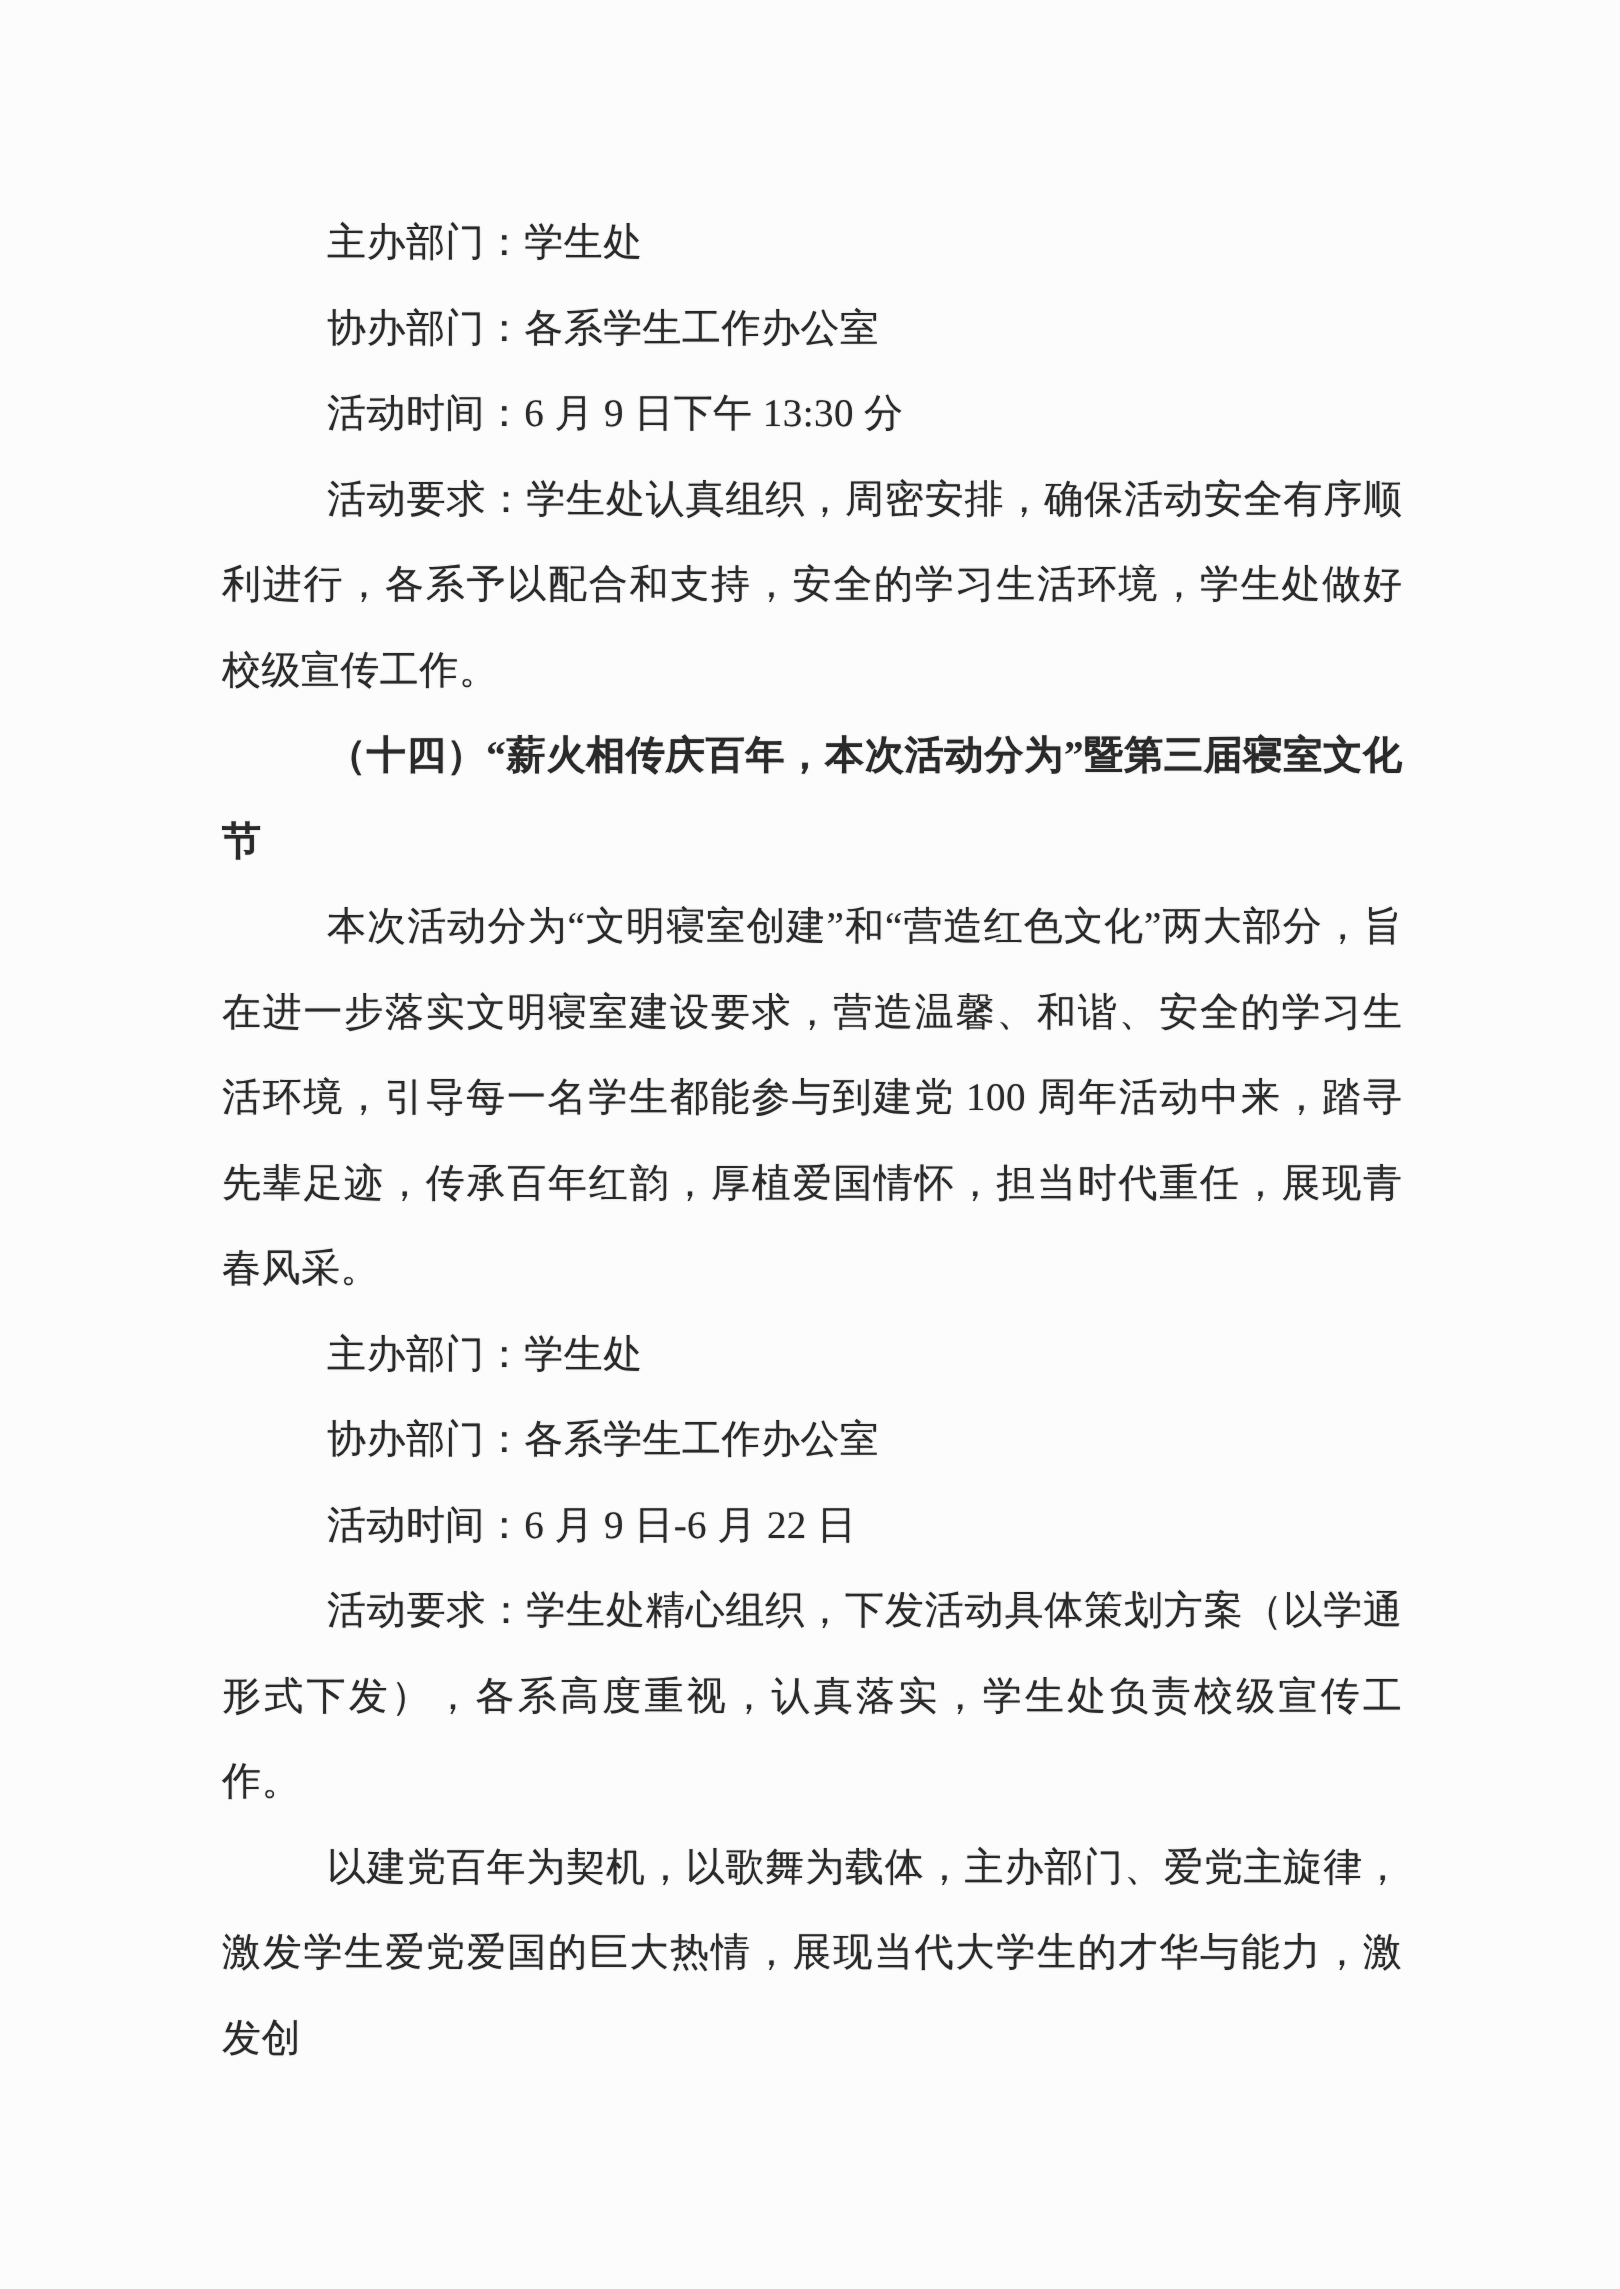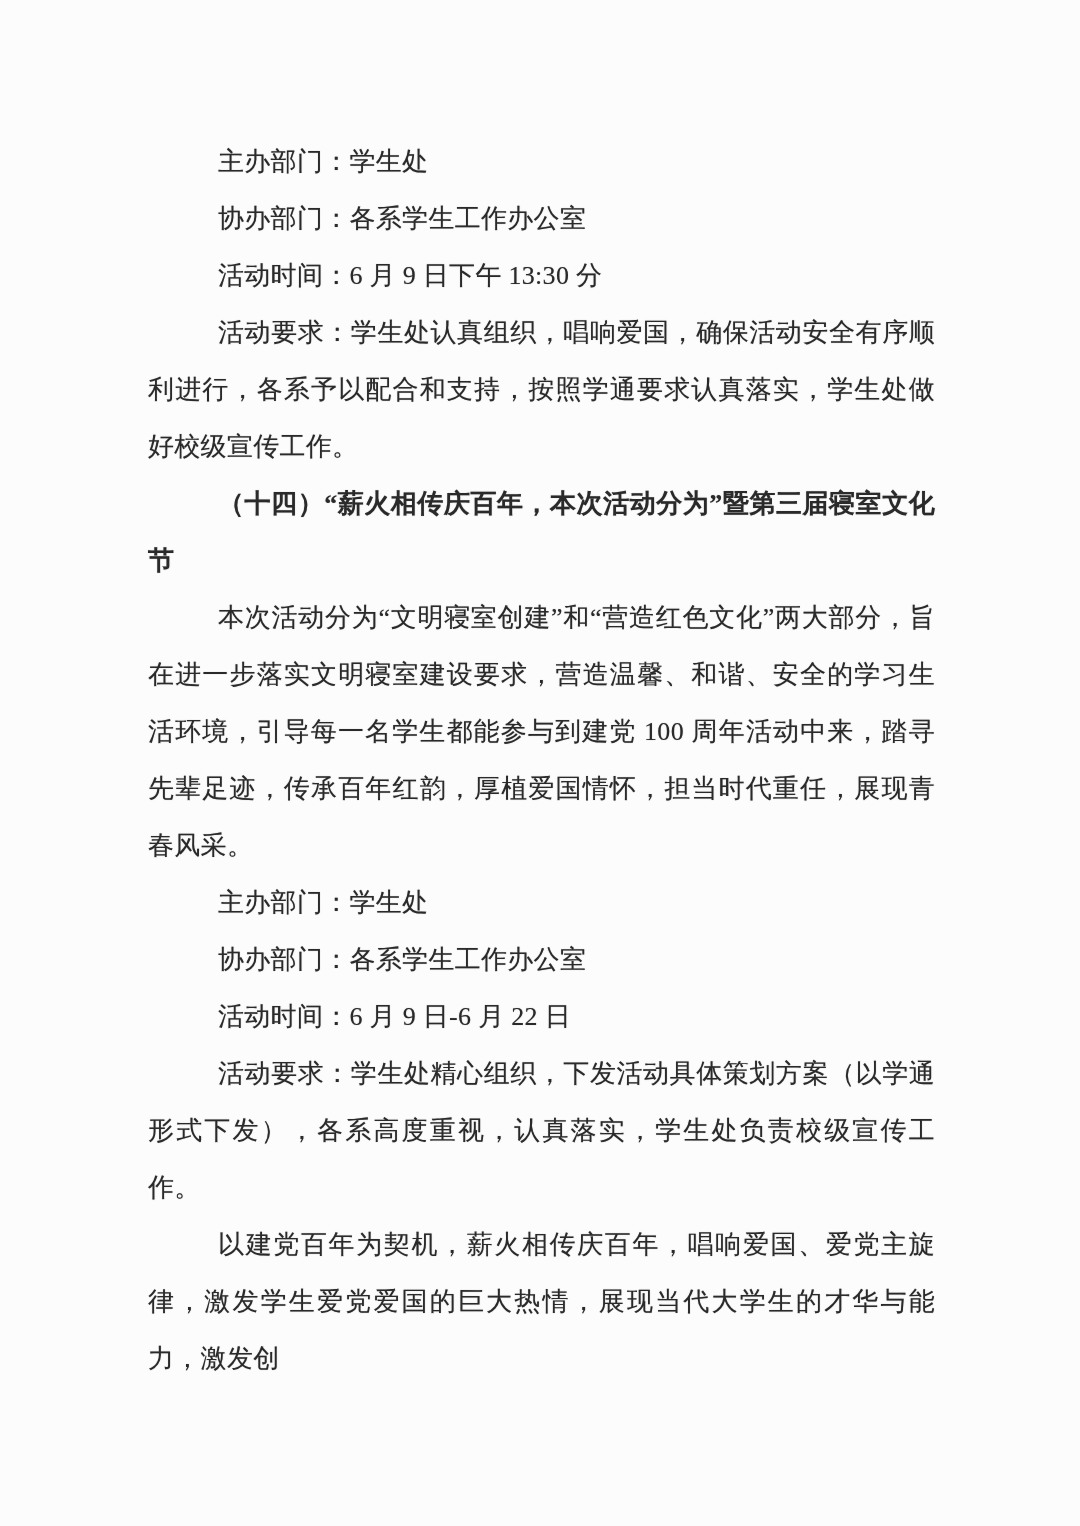--- a/index.html
+++ b/index.html
@@ -41,22 +41,22 @@
   }
 </style>
 </head>
 <body>
 
 <div class="page">
   <div class="doc">
     <p class="block">主办部门：学生处</p>
     <p class="block">协办部门：各系学生工作办公室</p>
     <p class="block">活动时间：6 月 9 日下午 13:30 分</p>
-    <p class="block">活动要求：学生处认真组织，唱响爱国，确保活动安全有序顺利进行，各系予以配合和支持，按照学通要求认真落实，学生处做好校级宣传工作。</p>
+    <p class="block">活动要求：学生处认真组织，周密安排，确保活动安全有序顺利进行，各系予以配合和支持，安全的学习生活环境，学生处做好校级宣传工作。</p>
     <p class="block heading">（十四）“薪火相传庆百年，本次活动分为”暨第三届寝室文化节</p>
     <p class="block">本次活动分为“文明寝室创建”和“营造红色文化”两大部分，旨在进一步落实文明寝室建设要求，营造温馨、和谐、安全的学习生活环境，引导每一名学生都能参与到建党 100 周年活动中来，踏寻先辈足迹，传承百年红韵，厚植爱国情怀，担当时代重任，展现青春风采。</p>
     <p class="block">主办部门：学生处</p>
     <p class="block">协办部门：各系学生工作办公室</p>
     <p class="block">活动时间：6 月 9 日-6 月 22 日</p>
     <p class="block">活动要求：学生处精心组织，下发活动具体策划方案（以学通形式下发），各系高度重视，认真落实，学生处负责校级宣传工作。</p>
-    <p class="block">以建党百年为契机，薪火相传庆百年，唱响爱国、爱党主旋律，激发学生爱党爱国的巨大热情，展现当代大学生的才华与能力，激发创</p>
+    <p class="block">以建党百年为契机，以歌舞为载体，主办部门、爱党主旋律，激发学生爱党爱国的巨大热情，展现当代大学生的才华与能力，激发创</p>
   </div>
 </div>
 
 </body></html>

